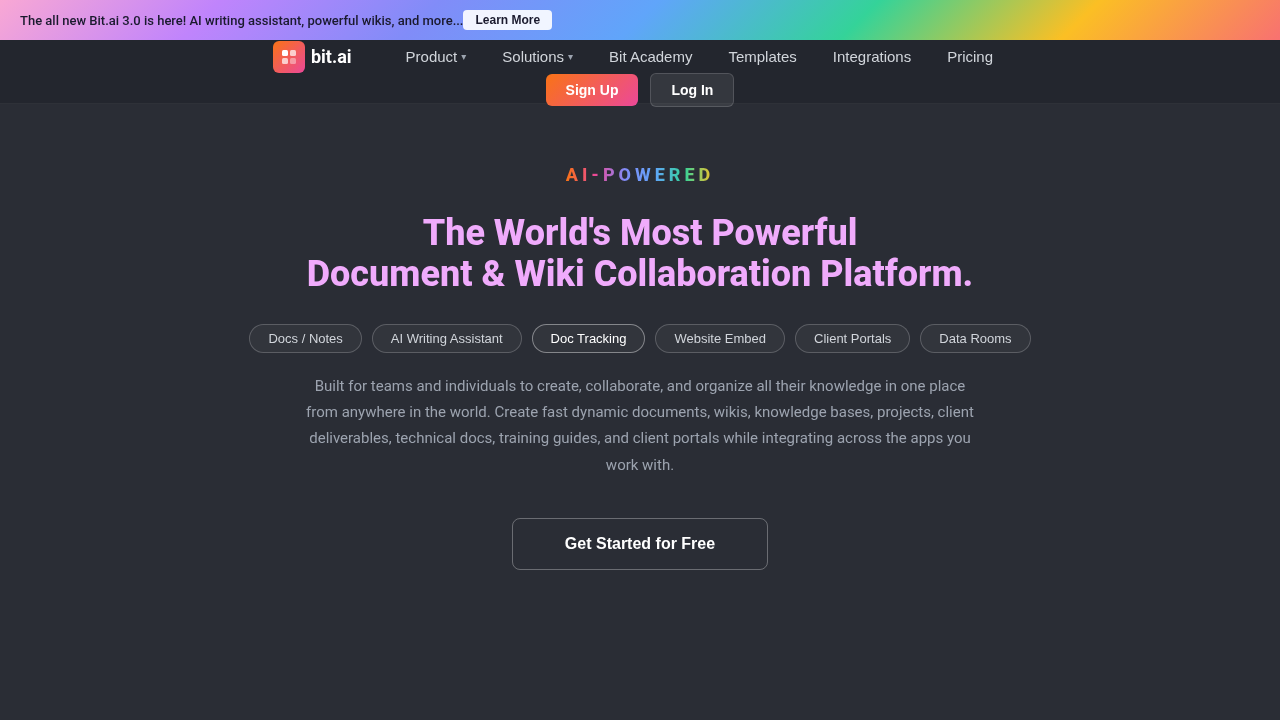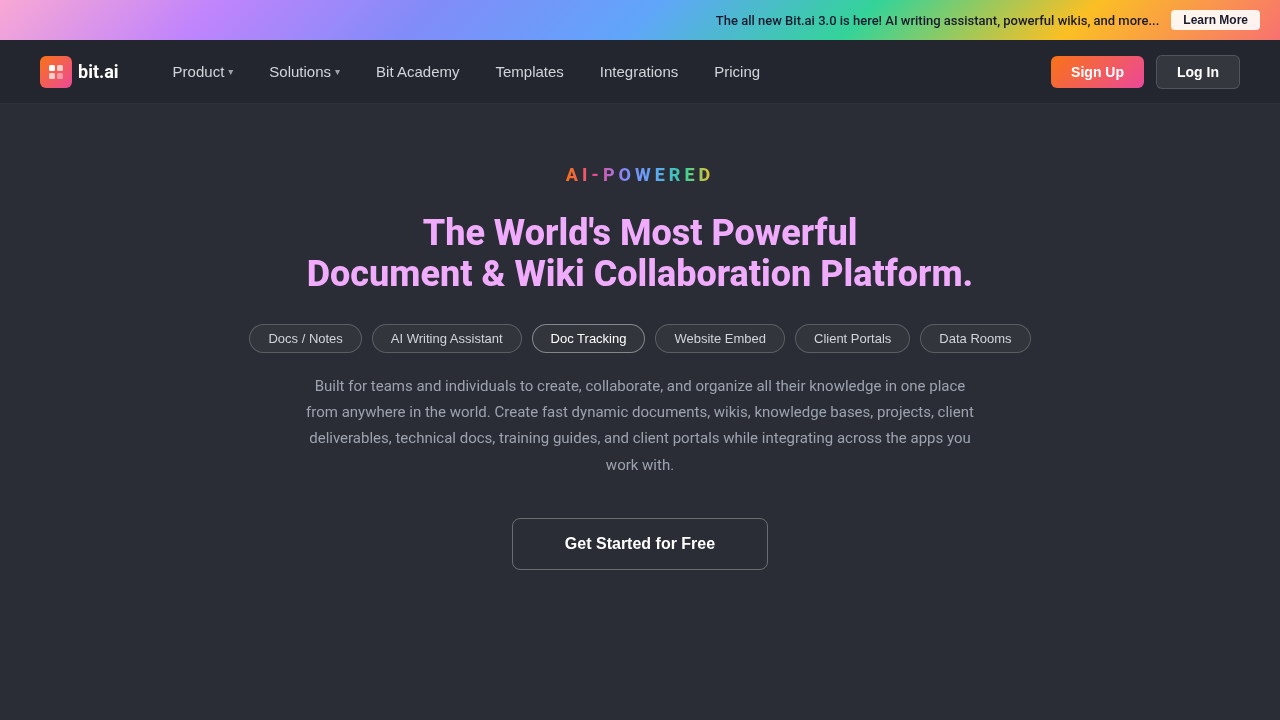--- a/index.html
+++ b/index.html
@@ -14,22 +14,21 @@
 
     
     .announcement-bar {
       background: linear-gradient(135deg, #f9a8d4, #c084fc, #818cf8, #60a5fa, #34d399, #fbbf24, #f87171);
       padding: 10px 20px;
       text-align: center;
       font-size: 13px;
       color: #1a1a2e;
       display: flex;
       align-items: center;
-      justify-content: flex-end;
-      gap: 12px;
+      justify-content: flex-start;
     }
     .announcement-bar .bar-text {
       font-weight: 500;
     }
     .learn-more-btn {
       background: rgba(255,255,255,0.9);
       color: #1a1a2e;
       border: none;
       border-radius: 4px;
       padding: 3px 12px;
@@ -40,20 +39,21 @@
 
     
     nav {
       background-color: #23262e;
       display: flex;
       align-items: center;
       justify-content: space-between;
       padding: 0 40px;
       height: 64px;
       border-bottom: 1px solid rgba(255,255,255,0.05);
+      flex-direction: column;
     }
     .nav-left {
       display: flex;
       align-items: center;
       gap: 40px;
     }
     .logo {
       display: flex;
       align-items: center;
       gap: 6px;

